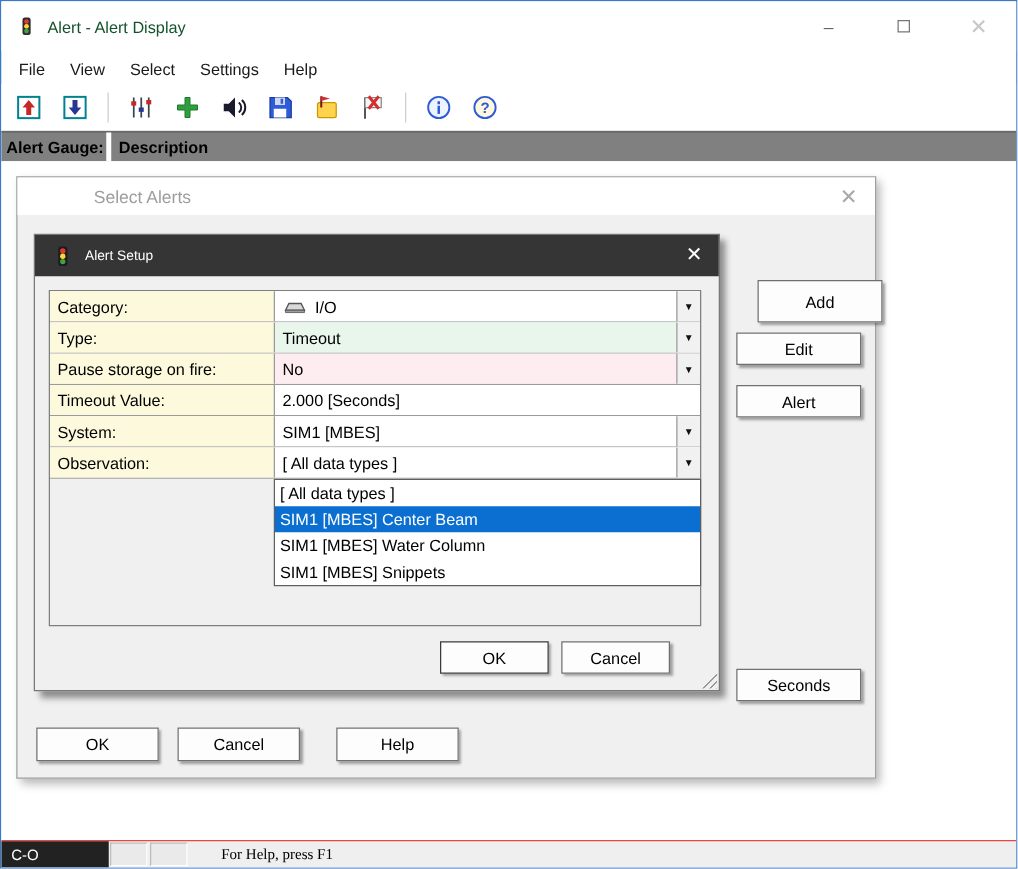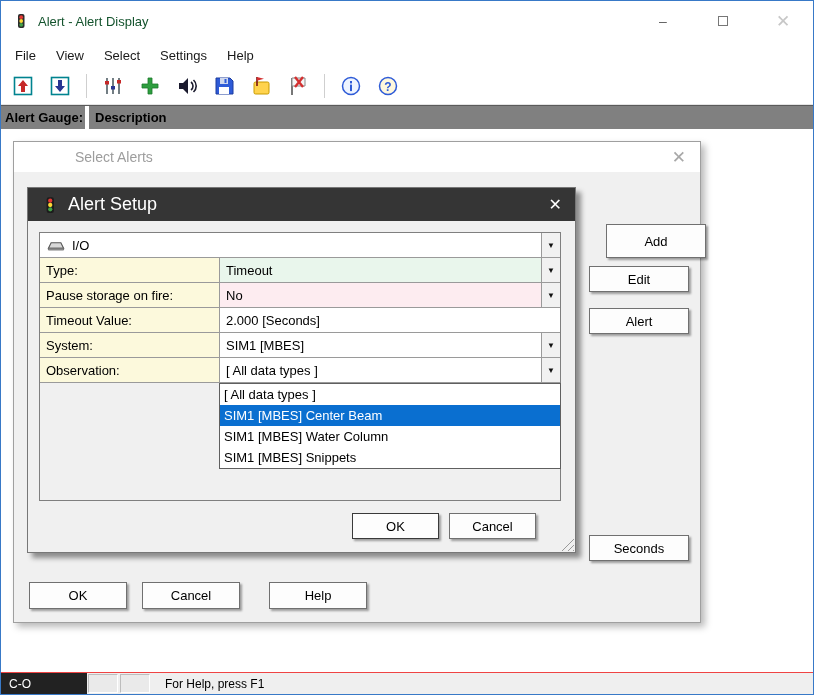--- a/index.html
+++ b/index.html
@@ -53,21 +53,21 @@
   .btn-remove { left: 575px; top: 393px; width: 100px; height: 26px; }
   .btn-ok-main     { left: 15px;  top: 440px; width: 98px; height: 27px; }
   .btn-cancel-main { left: 128px; top: 440px; width: 98px; height: 27px; }
   .btn-help-main   { left: 255px; top: 440px; width: 98px; height: 27px; }
 
   
   .dlg-setup { position: absolute; left: 13px; top: 45px; width: 549px; height: 366px; background: #f0f0f0;
                border: 1px solid #777; box-shadow: 5px 5px 5px rgba(0,0,0,0.42); }
   .dlg-setup-titlebar { height: 33px; background: #353535; display: flex; align-items: center; padding: 0 13px; }
   .dlg-setup-icon { width: 18px; height: 18px; flex: none; }
-  .dlg-setup-title { color: #fff; font-size: 18px; margin-left: 9px; }
+  .dlg-setup-title { color: #fff; font-size: 11px; margin-left: 9px; }
   .dlg-setup-close { margin-left: auto; color: #fff; font-size: 16px; line-height: 1; }
 
   .form-table { position: absolute; left: 11px; top: 44px; width: 522px; height: 269px;
                 border: 1px solid #7f7f7f; background: #f0f0f0; }
   .form-row { display: flex; height: 25px; border-bottom: 1px solid #9a9a9a; background: #fff; }
   .form-label { width: 180px; background: #fcf9dc; border-right: 1px solid #9a9a9a; display: flex;
                 align-items: center; padding-left: 6px; flex: none; }
   .form-value { flex: 1; background: #fff; display: flex; align-items: center; padding-left: 6px;
                 position: relative; padding-right: 22px; }
   .form-value.green { background: #e9f6ec; }
@@ -89,21 +89,21 @@
                  background: repeating-linear-gradient(135deg, transparent 0 3px, #9a9a9a 3px 4px);
                  clip-path: polygon(100% 0, 100% 100%, 0 100%); }
 
   
   .statusbar { height: 22px; background: #efefef; border-top: 1px solid #ef4444; display: flex;
                align-items: stretch; font-size: 12px; flex: none; }
   .sb-mode { width: 86px; background: #222; color: #fff; display: flex; align-items: center;
              padding-left: 8px; flex: none; }
   .sb-cell { width: 30px; margin: 1px 1px; background: #eaeaea; border: 1px solid;
              border-color: #bdbdbd #fff #fff #bdbdbd; flex: none; }
-  .sb-msg { flex: 1; display: flex; align-items: center; padding-left: 14px; }
+  .sb-msg { flex: 1; display: flex; align-items: center; padding-left: 26px; font-family: Liberation Serif, serif; }
 </style>
 </head>
 <body>
 
 <div class="window">
 
   <div class="titlebar">
     <span class="app-icon">
       <svg viewBox="0 0 16 16" width="16" height="16">
           <rect x="5" y="1" width="6.5" height="14" rx="2" fill="#2b2b2b"></rect>
@@ -237,20 +237,21 @@
                 <circle cx="8.2" cy="8" r="1.9" fill="#fdd835"></circle>
                 <circle cx="8.2" cy="11.8" r="1.9" fill="#43a047"></circle>
               </svg>
           </span>
           <span class="dlg-setup-title">Alert Setup</span>
           <span class="dlg-setup-close">✕</span>
         </div>
 
         <div class="form-table">
           <div class="form-row">
+            <div class="form-label">Category:</div>
             <div class="form-value">
               <span class="io-icon">
                 <svg viewBox="0 0 18 12" width="20" height="13">
                     <path d="M2 8.5 L16 8.5 L13.5 3.5 L4.5 3.5 Z" fill="#d9d9d9" stroke="#555" stroke-width="1"></path>
                     <path d="M2 8.5 L16 8.5 L16 10.2 L2 10.2 Z" fill="#9e9e9e" stroke="#555" stroke-width="0.6"></path>
                   </svg>
               </span>
               <span>I/O</span>
               <span class="combo-btn">▼</span>
             </div>

